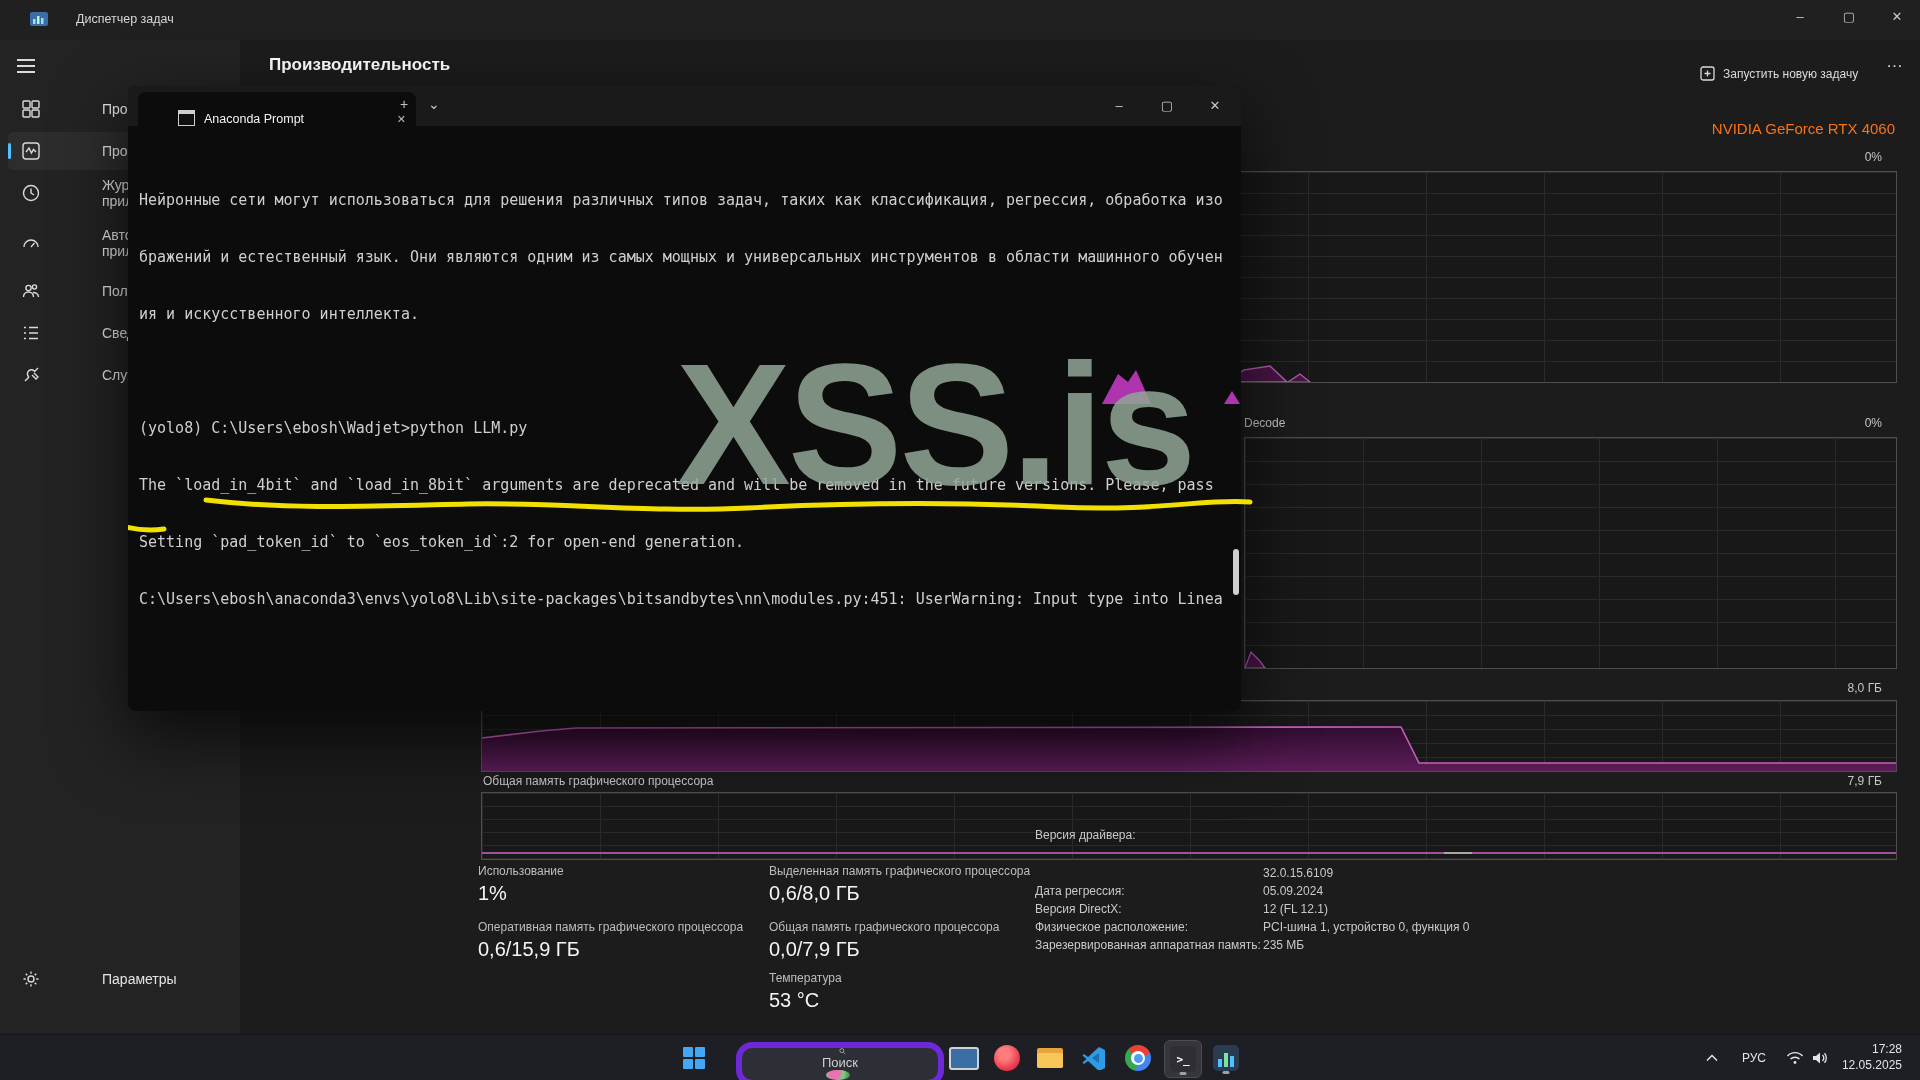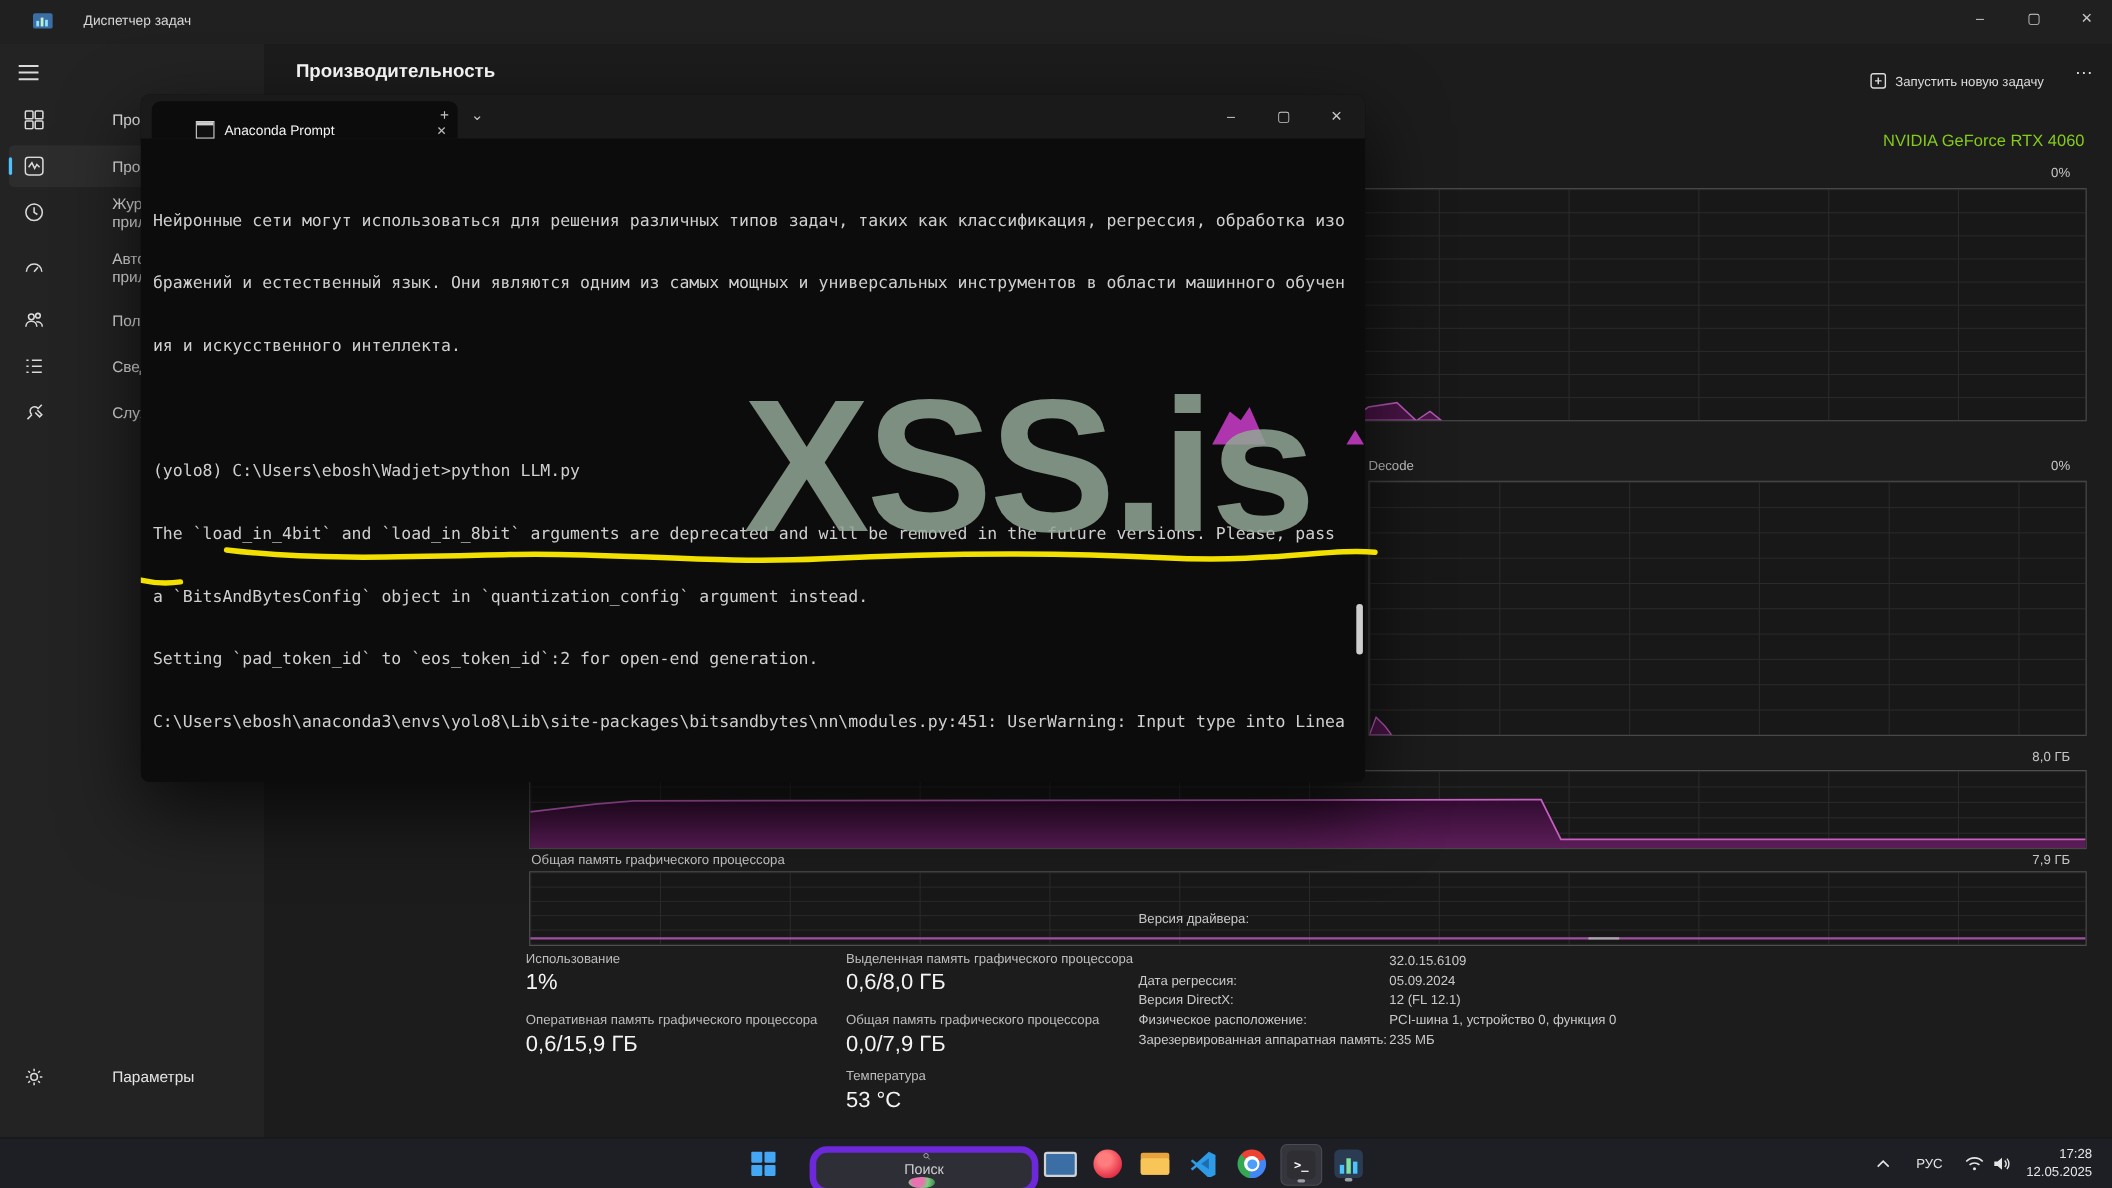--- a/index.html
+++ b/index.html
@@ -15,21 +15,21 @@
   .sb-item .sb-ic{width:18px;height:18px;margin:0 14px 0 14px;flex:0 0 auto;}
   .sb-item .sb-lb{font-size:14px;color:#e4e4e4;line-height:16px;width:140px;margin-left:48px;}
   .sb-sel{background:#2d2d2d;}
   .sb-pill{position:absolute;left:0;top:11px;width:3px;height:16px;border-radius:2px;background:#4cc2ff;}
   svg.ic{stroke:#dadada;fill:none;stroke-width:1.4;}
   
   .page-title{left:269px;top:55px;font-size:17px;font-weight:700;color:#fff;}
   .runtask{left:1700px;top:55px;height:26px;display:flex;align-items:flex-end;font-size:12px;color:#dcdcdc;}
   .more{left:1886px;top:52px;font-size:17px;color:#dcdcdc;}
   
-  .gpu-name{left:1395px;top:120px;width:500px;text-align:right;font-size:15px;color:#84cc16;}
+  .gpu-name{left:1395px;top:120px;width:500px;text-align:right;font-size:15px;color:#f97316;}
   .lbl{font-size:12px;color:#c6c6c6;}
   .chart{position:absolute;background:#181818;border:1px solid #4e4e4e;
      background-image:linear-gradient(#2a2a2a 1px,transparent 1px),linear-gradient(90deg,#2a2a2a 1px,transparent 1px);}
   .chart svg{position:absolute;left:0;top:0;}
   
   .statlbl{position:absolute;font-size:12px;color:#bdbdbd;}
   .statval{position:absolute;font-size:20px;font-weight:400;color:#f4f4f4;}
   .drv{position:absolute;font-size:12px;color:#c9c9c9;}
   
   #term{left:128px;top:86px;width:1113px;height:625px;z-index:30;border-radius:8px;
@@ -251,21 +251,20 @@
       <div class="term-ctl" style="left:1064px">✕</div>
     </div>
 
     <div id="term-body">
       <div class="tl">Нейронные сети могут использоваться для решения различных типов задач, таких как классификация, регрессия, обработка изо</div>
       <div class="tl">бражений и естественный язык. Они являются одним из самых мощных и универсальных инструментов в области машинного обучен</div>
       <div class="tl">ия и искусственного интеллекта.</div>
       <div class="tl"></div>
       <div class="tl">(yolo8) C:\Users\ebosh\Wadjet&gt;python LLM.py</div>
       <div class="tl">The `load_in_4bit` and `load_in_8bit` arguments are deprecated and will be removed in the future versions. Please, pass</div>
-      <div class="tl">a `BitsAndBytesConfig` object in `quantization_config` argument instead.</div>
       <div class="tl">Setting `pad_token_id` to `eos_token_id`:2 for open-end generation.</div>
       <div class="tl">C:\Users\ebosh\anaconda3\envs\yolo8\Lib\site-packages\bitsandbytes\nn\modules.py:451: UserWarning: Input type into Linea</div>
       
       
       
       
       
       
     </div>
 

